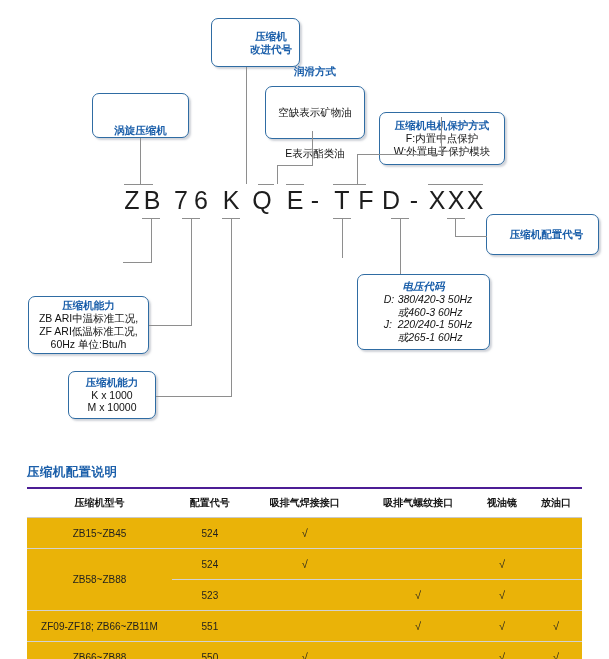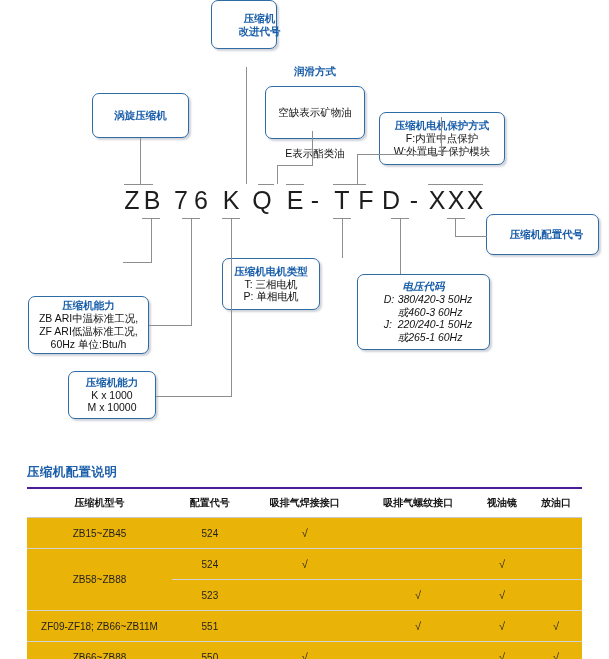--- a/index.html
+++ b/index.html
@@ -99,25 +99,25 @@
   .c-sight { width:60px; }
   .c-drain { width:56px; }
   
   .inner-div { border-bottom:1px solid #d2d2d2 !important; }
 </style>
 </head>
 <body>
 
 <div id="stage">
 
-  <div class="box" style="left:92px; top:93px; width:97px; height:45px;">
+  <div class="box" style="left:92px; top:93px; width:97px; height:45px;justify-content:flex-end;">
     <div class="ttl">涡旋压缩机</div>
   </div>
 
-  <div class="box" style="left:211px; top:0; width:66px; height:49px;padding-left:31px;">
+  <div class="box" style="left:211px; top:18px; width:89px; height:49px;padding-left:31px;">
     <div class="ttl">压缩机</div>
     <div class="ttl">改进代号</div>
   </div>
 
   <div class="box" style="left:265px; top:86px; width:100px; height:53px;gap:28px;">
     <div class="ttl">润滑方式</div>
     <div class="ln">空缺表示矿物油</div>
     <div class="ln">E表示酯类油</div>
   </div>
 
@@ -134,25 +134,20 @@
     <div class="ln">ZF ARI低温标准工况,</div>
     <div class="ln">60Hz 单位:Btu/h</div>
   </div>
 
   <div class="box" style="left:68px; top:371px; width:88px; height:48px;">
     <div class="ttl">压缩机能力</div>
     <div class="ln">K x 1000</div>
     <div class="ln">M x 10000</div>
   </div>
 
-  <div class="box" style="left:222px; top:258px; width:98px; height:52px;">
-    <div class="ttl">压缩机电机类型</div>
-    <div class="ln">T: 三相电机</div>
-    <div class="ln">P: 单相电机</div>
-  </div>
 
   <div class="box" style="left:357px; top:274px; width:133px; height:76px;font-style:italic;">
     <div class="ttl">电压代码</div>
     <div class="vbody">
       <div class="vrow">
         <span class="k">D:</span>
         <span class="v">380/420-3 50Hz</span>
       </div>
       <div class="vrow">
         <span class="k"></span>

